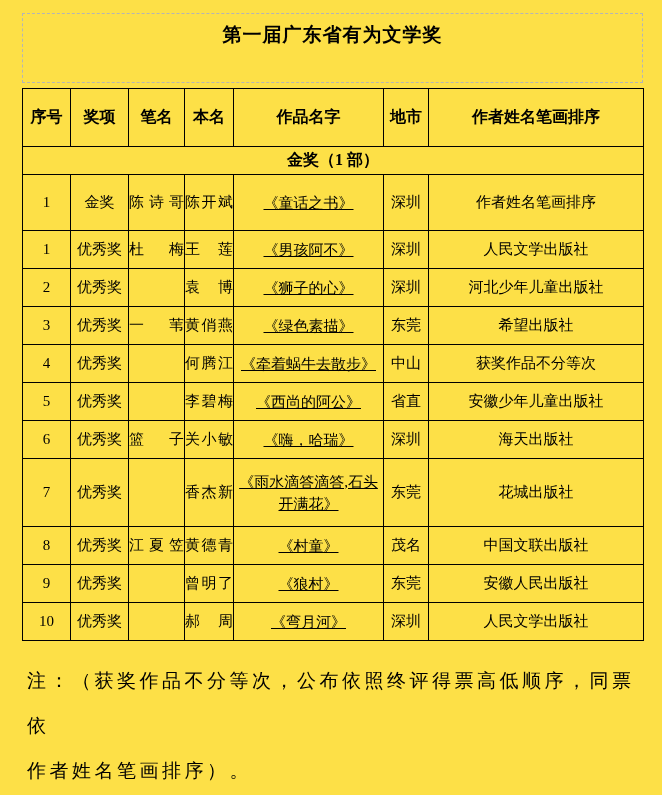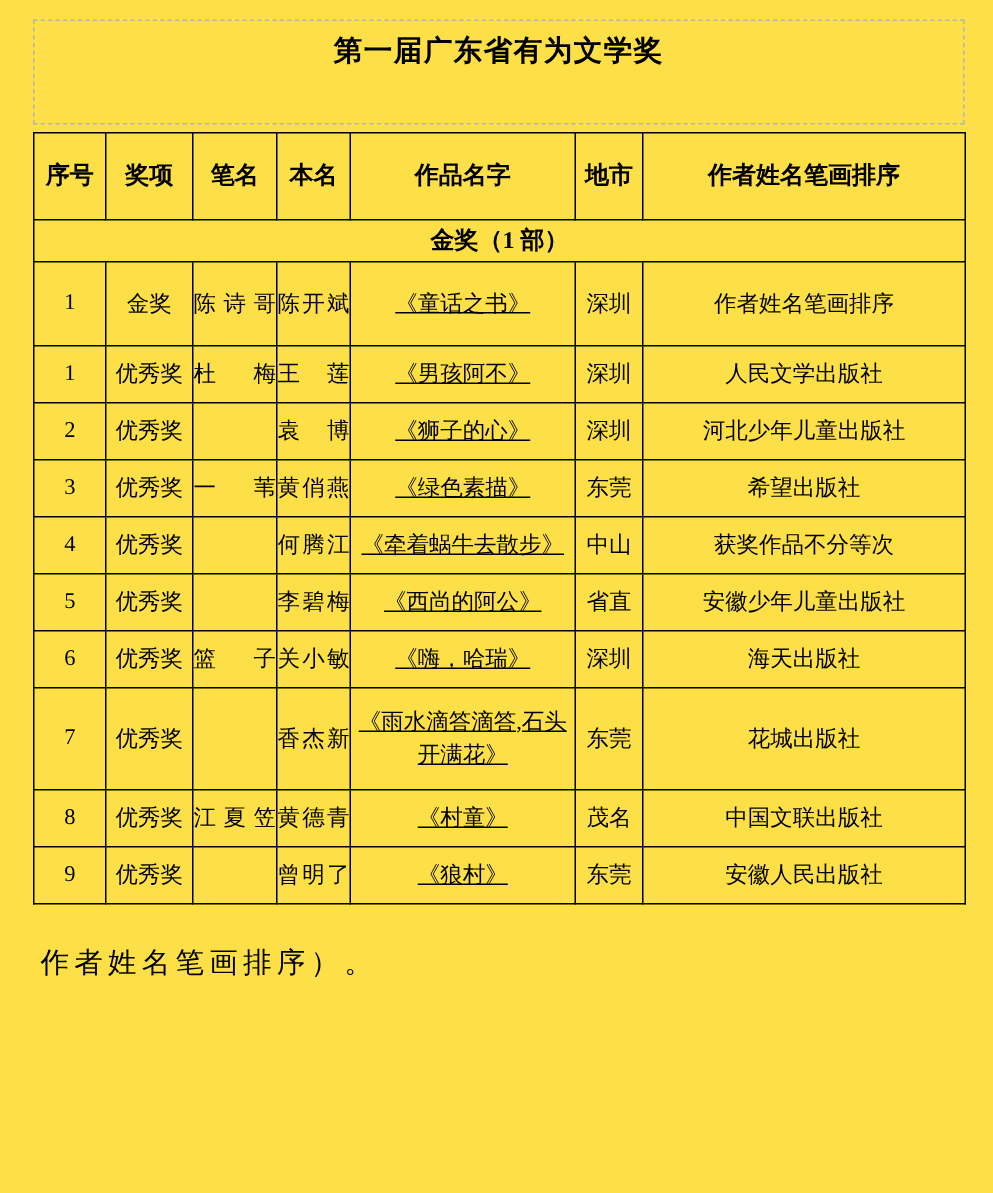--- a/index.html
+++ b/index.html
@@ -210,20 +210,30 @@
     <tr class="data">
       <td>9</td>
       <td>优秀奖</td>
       <td class="dist"></td>
       <td class="dist">曾明了</td>
       <td class="work">《狼村》</td>
       <td>东莞</td>
       <td>安徽人民出版社</td>
     </tr>
 
+    <tr class="data">
+      <td>10</td>
+      <td>优秀奖</td>
+      <td class="dist"></td>
+      <td class="dist">郝　周</td>
+      <td class="work">《弯月河》</td>
+      <td>深圳</td>
+      <td>人民文学出版社</td>
+    </tr>
   </tbody>
     </table>
 
   <div class="note">
+    <div>注：（获奖作品不分等次，公布依照终评得票高低顺序，同票依</div>
     <div>作者姓名笔画排序）。</div>
   </div>
 
 </div>
 
 </body></html>

